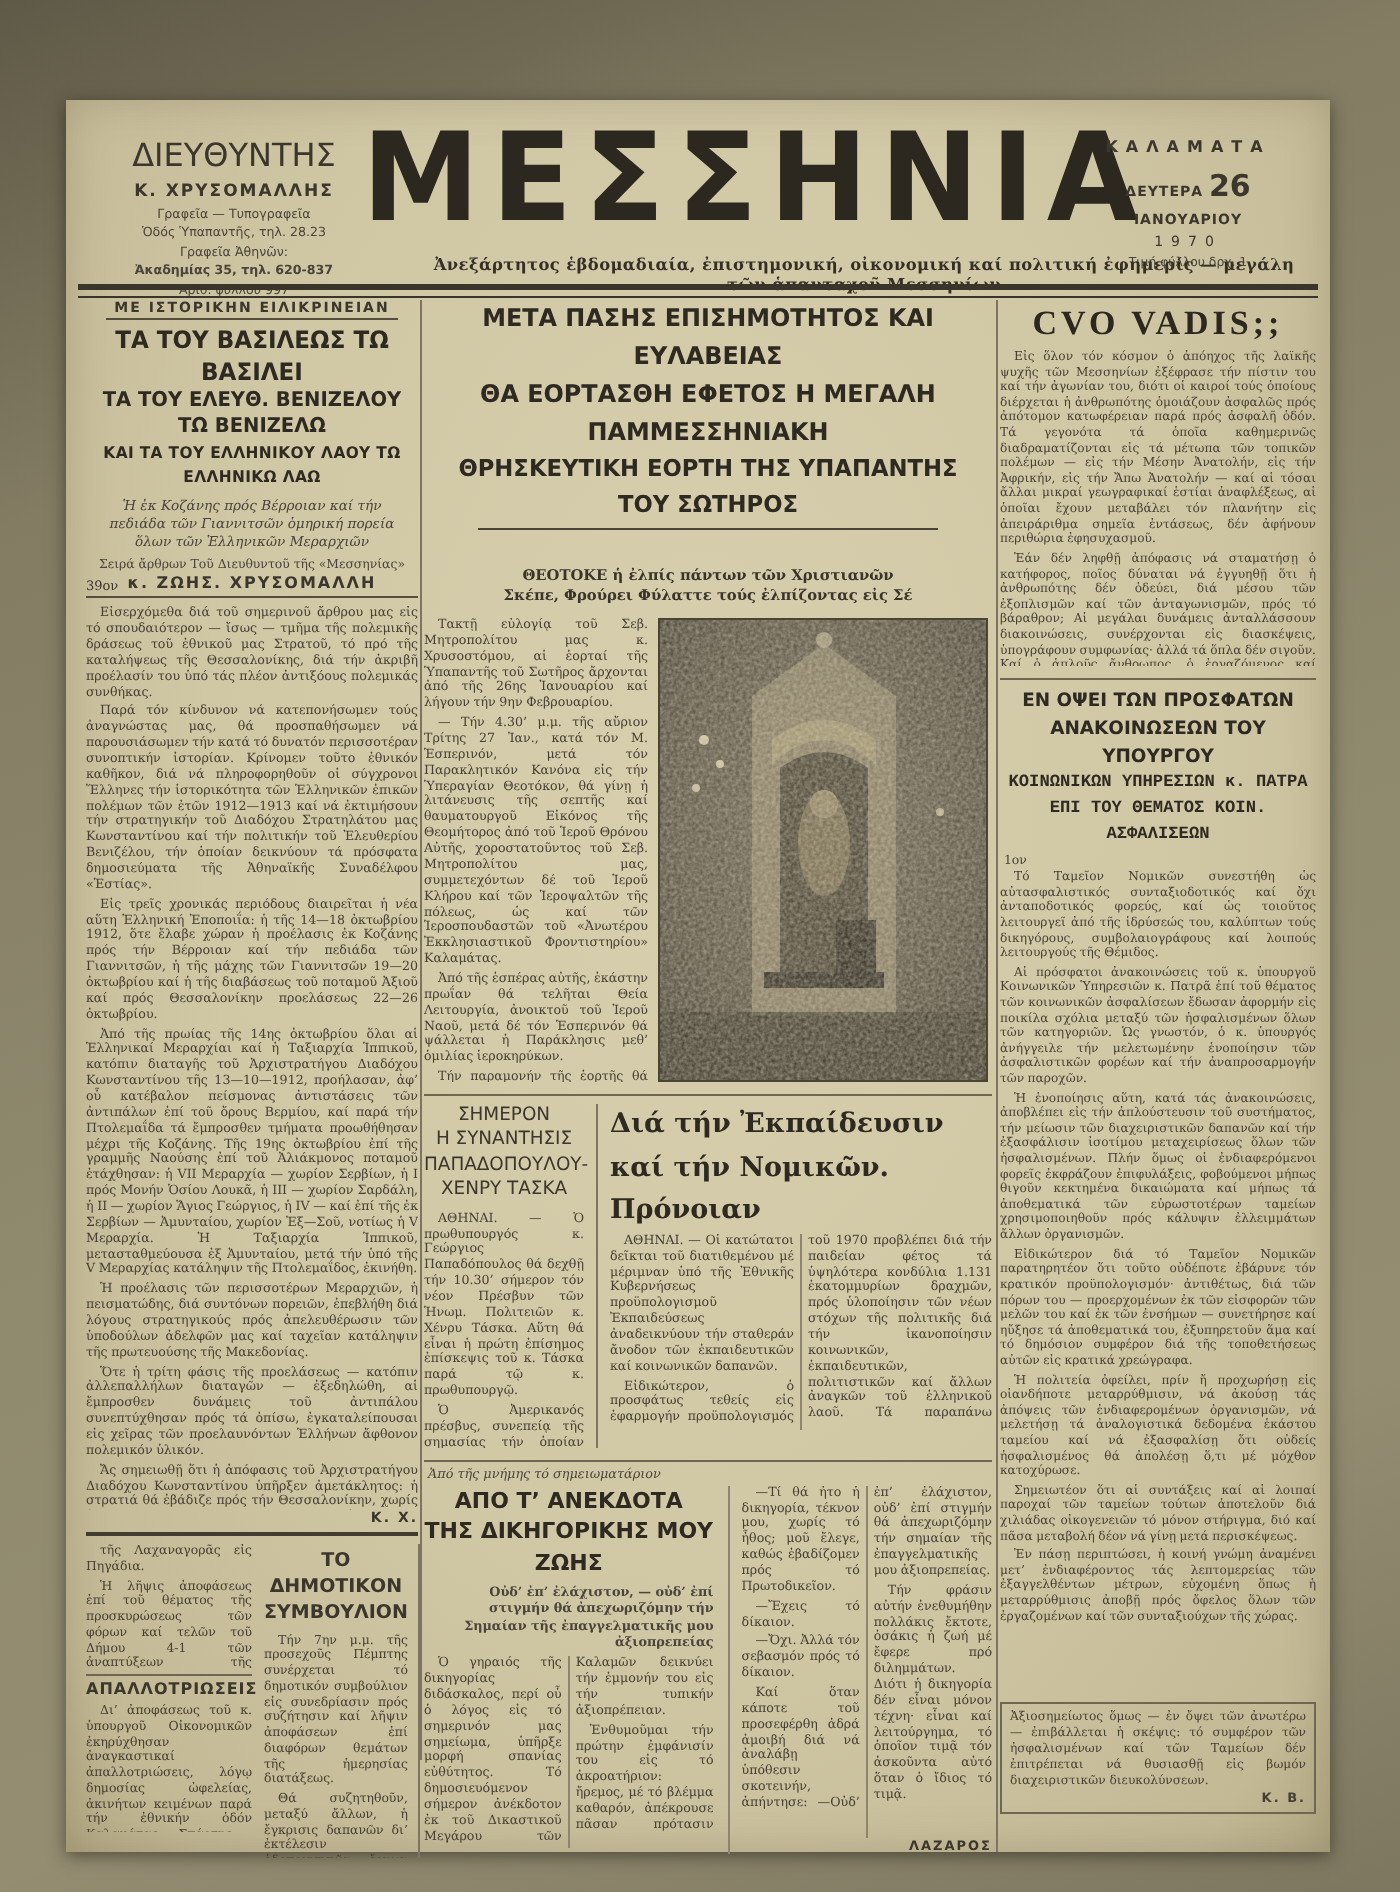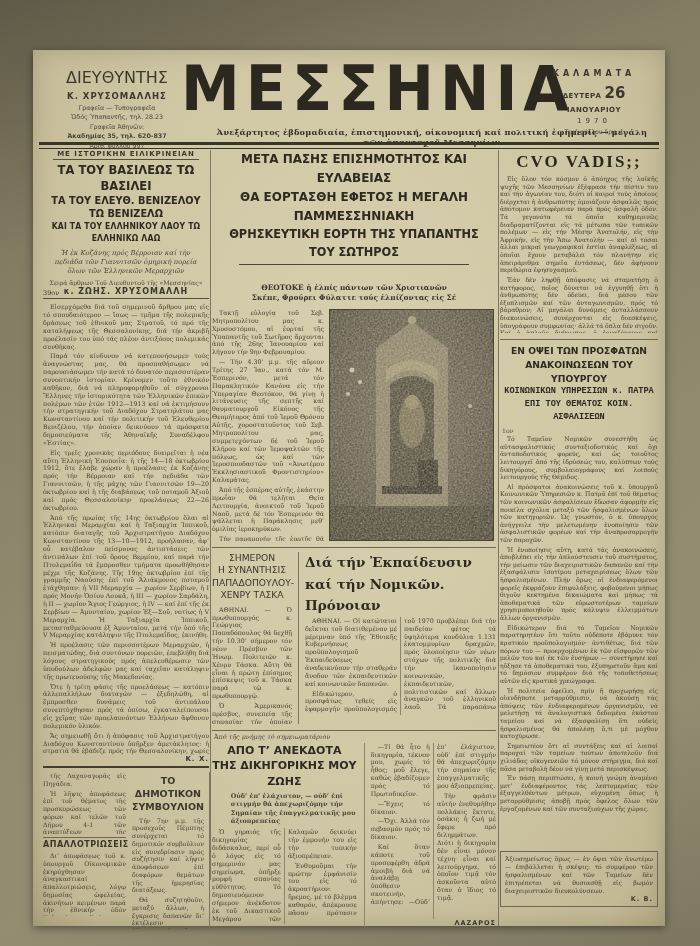--- a/index.html
+++ b/index.html
@@ -90,21 +90,21 @@
   .edu{width:192px;border-left:1px solid #7d755f;padding-left:6px;}
   .edu-h{font-size:13.5px;font-weight:bold;text-align:left;line-height:1.6;color:#2e2a21;}
   .edu-deck{font-size:7.2px;font-weight:bold;text-align:center;line-height:1.5;margin:2px 0 3px 0;}
   .edu-body{height:98px;column-count:2;column-gap:7px;column-rule:1px solid #8d856f;}
   .mid-bottom{margin-top:6px;border-top:1px solid #6f6752;padding-top:2px;}
   .anek-kicker{font-size:6.4px;font-style:italic;margin:0 0 2px 2px;color:#4a443a;}
   .anek-grid{display:flex;gap:7px;}
   .anek-left{width:148px;}
   .anek-right{width:128px;border-left:1px solid #8d856f;padding-left:6px;}
   .anek-h{font-size:11px;font-weight:bold;text-align:center;line-height:1.4;color:#2e2a21;}
-  .anek-deck{width:126px;margin:3px 0 3px auto;font-size:6.4px;font-weight:bold;line-height:1.3;color:#4a443a;}
+  .anek-deck{width:126px;margin:3px 0 3px auto;font-size:6.4px;font-weight:bold;text-align:right;line-height:1.3;color:#4a443a;}
   .anek-body-l{height:96px;column-count:2;column-gap:7px;column-rule:1px solid #8d856f;}
   .anek-body-r{height:176px;column-count:2;column-gap:7px;column-rule:1px solid #8d856f;}
 
   
   .col-right{left:467px;top:100px;width:158px;height:776px;}
   .qv-h{font-size:17px;font-weight:bold;text-align:center;letter-spacing:2px;color:#2c2820;margin:2px 0 3px 0;font-family:Liberation Serif, serif;}
   .qv-body{height:158px;font-size:6.1px;}
   .ins-h{margin-top:6px;border-top:1px solid #6f6752;padding-top:4px;
     font-weight:bold;text-align:center;line-height:1.5;color:#2e2a21;}
   .ins-h .i1{font-size:9.2px;}

